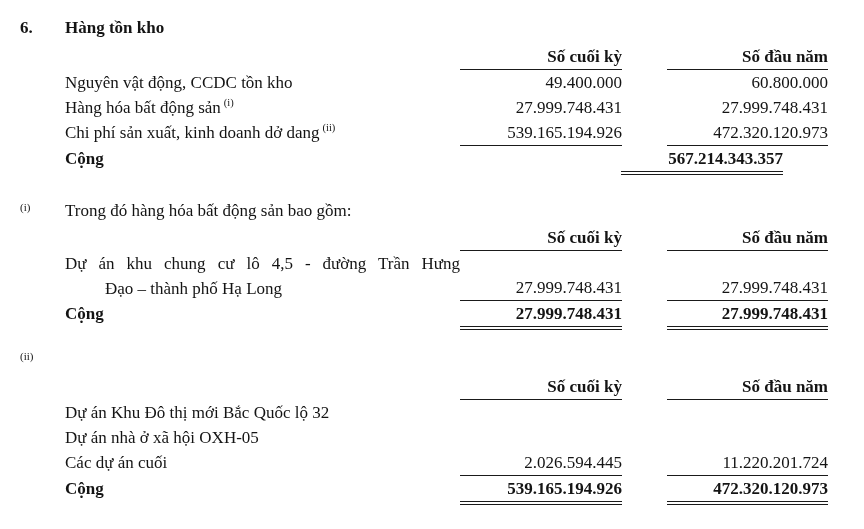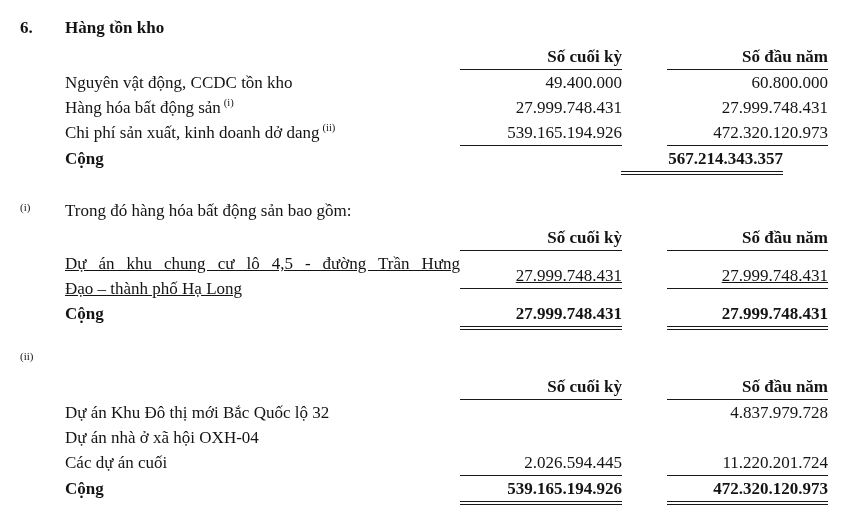--- a/index.html
+++ b/index.html
@@ -14,21 +14,21 @@
   }
   .page { padding: 15px 36px 0 20px; }
 
   .bold { font-weight: bold; }
 
   .row {
     display: flex;
     align-items: baseline;
     line-height: 25px;
   }
-  .row.align-end { align-items: center; text-decoration: underline; }
+  .row.align-end { align-items: flex-end; }
 
   .c-num    { width: 45px; }
   .c-label  { flex: 1; padding-left: 45px; }
   .c-label.no-indent { padding-left: 0; }
   .c-v1     { width: 162px; text-align: right; }
   .c-gap    { width: 45px; }
   .c-v2     { width: 161px; text-align: right; }
 
   .hline { border-bottom: 1.5px solid #1a1a1a; }
   .dline { border-bottom: 4px double #1a1a1a; }
@@ -49,21 +49,21 @@
   .title-row { margin-bottom: 4px; }
   .tbl-1 { margin-top: 3px; }
   .note-block { margin-top: 23px; }
   .note-block-2 { margin-top: 19px; }
 
   .lbl-l1 {
     display: block;
     text-align: justify;
     text-align-last: justify;
   }
-  .lbl-l2 { display: block; }
+  .lbl-l2 { display: block; margin-left: 40px; }
 </style>
 </head>
 <body>
 
 <div class="page">
 
   <div class="row title-row">
     <span class="c-num bold">6.</span>
     <span class="c-label no-indent bold">Hàng tồn kho</span>
   </div>
@@ -137,24 +137,23 @@
     <div>
       <div class="row">
         <span class="c-label"></span>
         <span class="c-v1 bold hline">Số cuối kỳ</span>
         <span class="c-gap"></span>
         <span class="c-v2 bold hline">Số đầu năm</span>
       </div>
       <div class="row">
         <span class="c-label">Dự án Khu Đô thị mới Bắc Quốc lộ 32</span>
         <span class="c-gap"></span>
-        <span class="c-v2">4.837.979.728</span>
       </div>
       <div class="row">
-        <span class="c-label">Dự án nhà ở xã hội OXH-04</span>
+        <span class="c-label">Dự án nhà ở xã hội OXH-05</span>
         <span class="c-gap"></span>
         <span class="c-v2"></span>
       </div>
       <div class="row">
         <span class="c-label">Các dự án cuối</span>
         <span class="c-v1 hline">2.026.594.445</span>
         <span class="c-gap"></span>
         <span class="c-v2 hline">11.220.201.724</span>
       </div>
       <div class="row">

